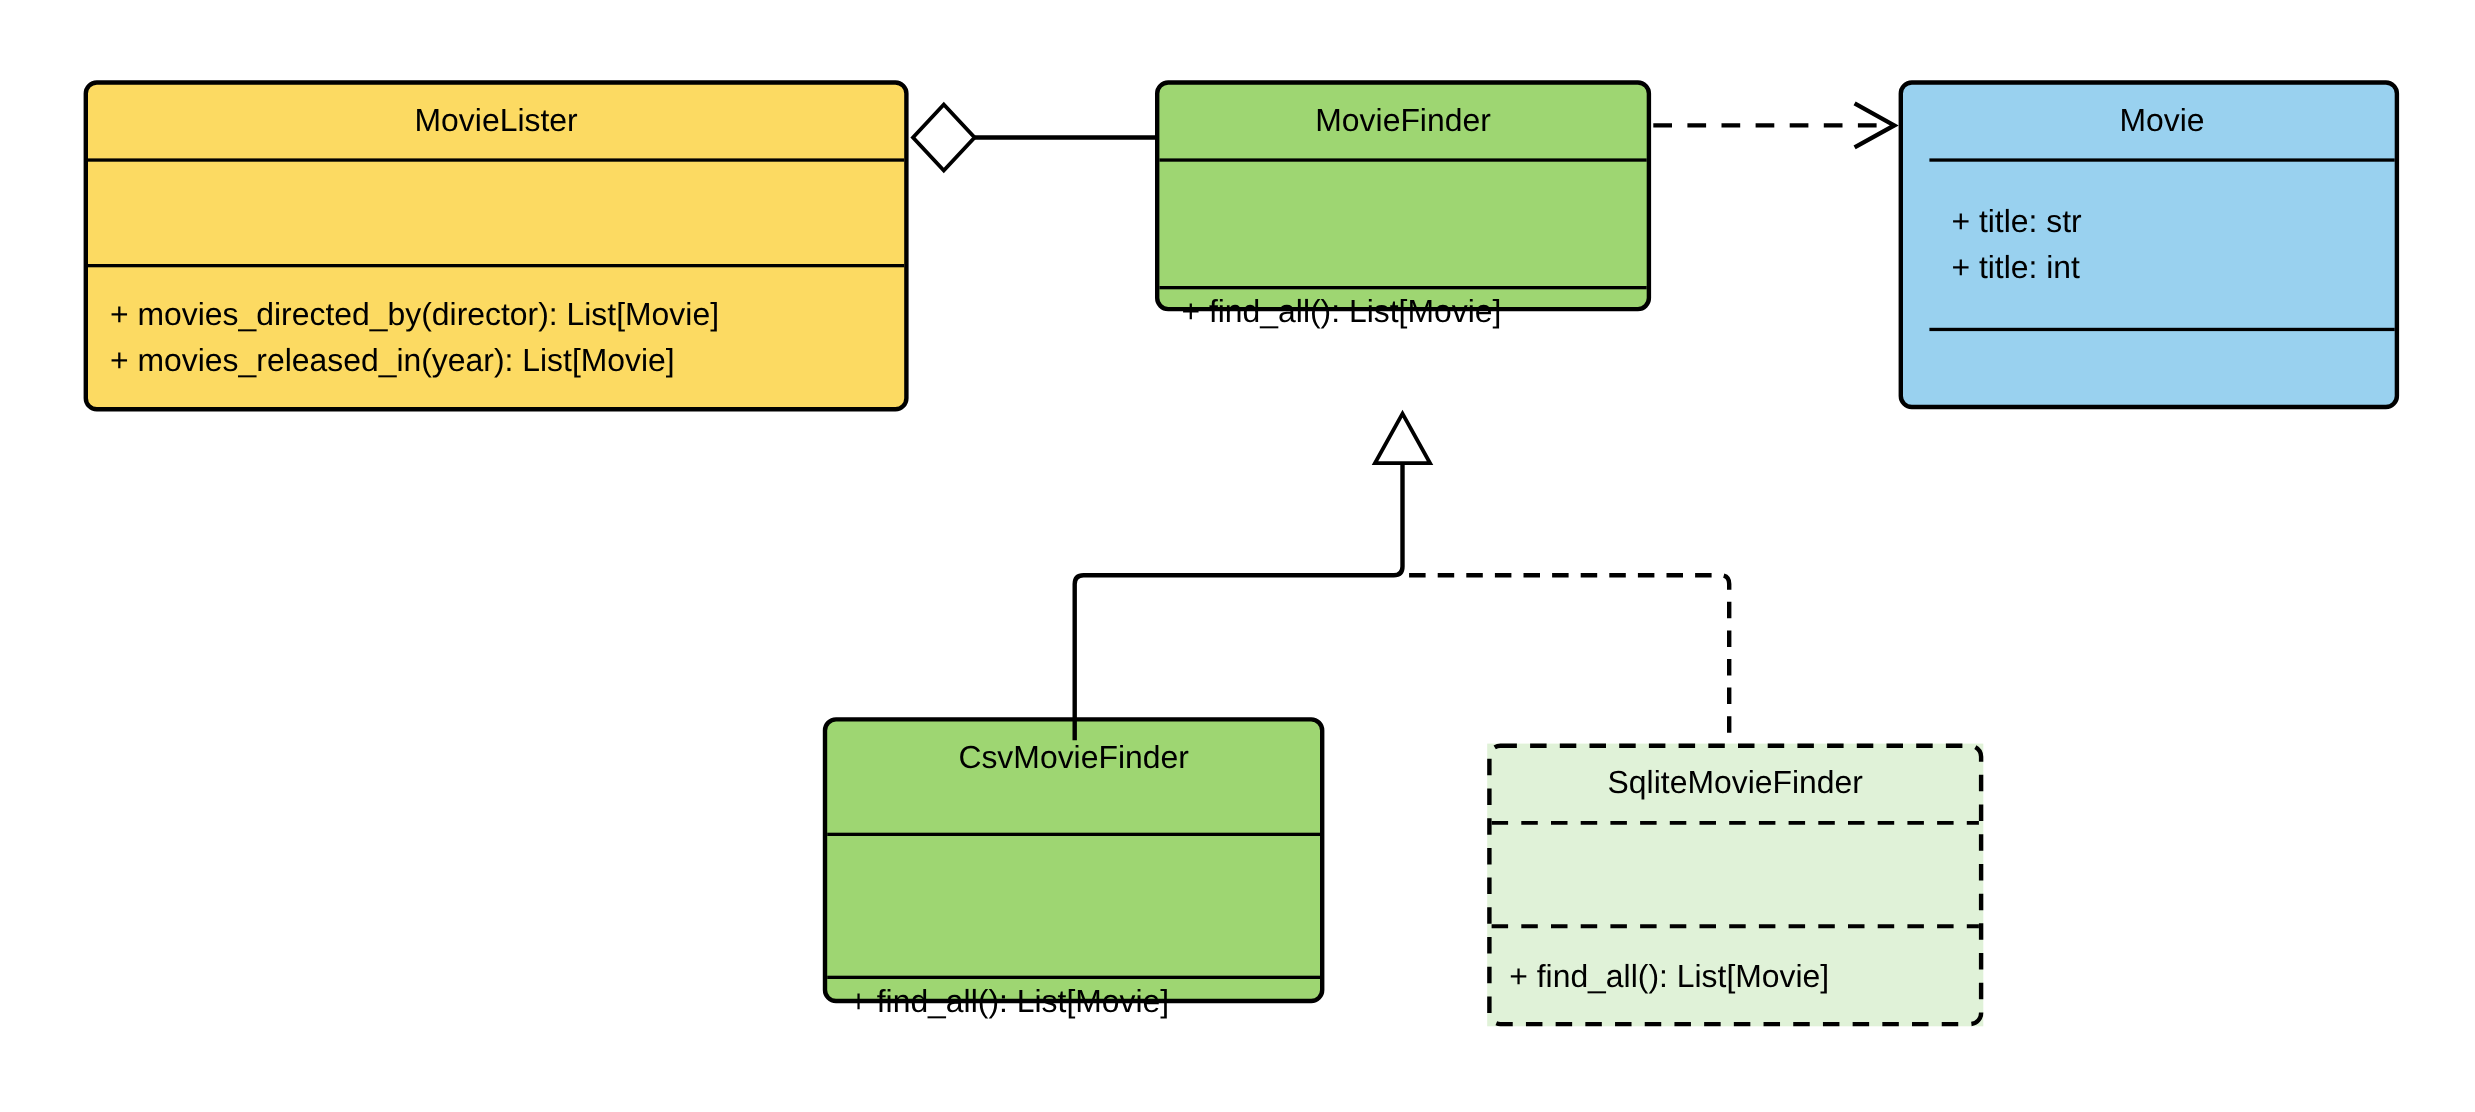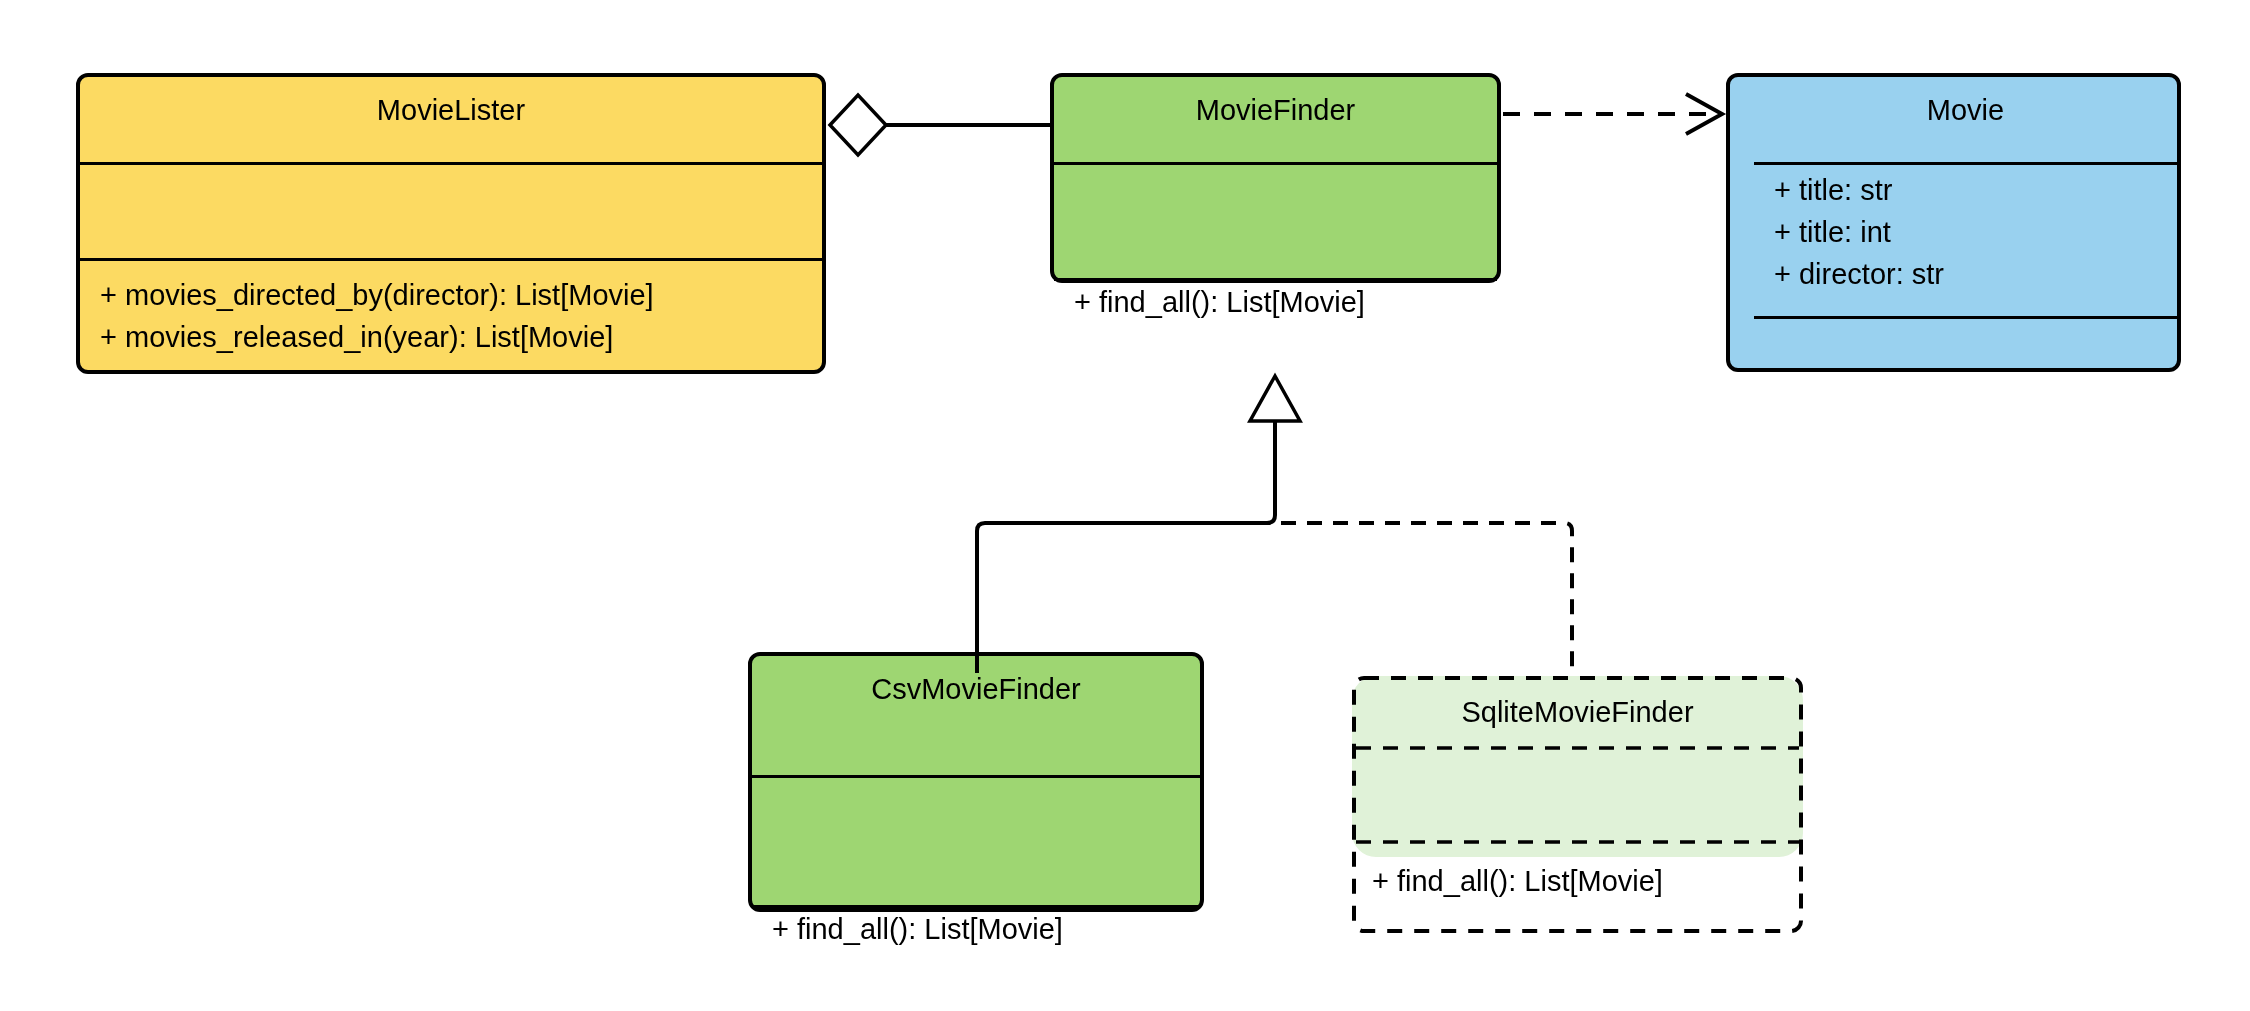--- a/index.html
+++ b/index.html
@@ -33,21 +33,21 @@
     position: absolute;
     box-sizing: border-box;
     display: grid;
     border: 4px solid var(--c-stroke, #000000);
     border-radius: 12px;
     font-size: 29px;
     color: var(--c-text, #000000);
     z-index: 2;
   }
   .uml-class .sec { box-sizing: border-box; }
-  .uml-class .sec + .sec { border-top: 3px solid var(--c-stroke, #000000); margin-top: 18px; }
+  .uml-class .sec + .sec { border-top: 3px solid var(--c-stroke, #000000); }
 
   .sec-title {
     display: flex;
     align-items: center;
     justify-content: center;
     white-space: nowrap;
     text-align: center;
   }
   .sec-members {
     display: flex;
@@ -79,25 +79,25 @@
   }
   
   #csvmoviefinder {
     left: 748px; top: 652px; width: 456px; height: 260px;
     grid-template-rows: 66px 95px auto;
     background: var(--c-csv_movie_finder_fill, #9ED672);
     gap: 35px;
   }
   
   #sqlitemoviefinder {
-    left: 1352px; top: 676px; width: 451px; height: 181px;
+    left: 1352px; top: 676px; width: 451px; height: 257px;
     grid-template-rows: 72px 94px auto;
     background: var(--c-sqlite_movie_finder_fill, #E0F2D8);
     border: none;
-    border-radius: 24px;
+    border-radius: 0;
   }
   #sqlitemoviefinder .sec + .sec { border-top: none; }
 </style>
 </head>
 <body>
 
 <div class="canvas">
 
   <div class="uml-class" id="movielister">
     <div class="sec sec-title">MovieLister</div>
@@ -114,21 +114,20 @@
     <div class="sec sec-members">
       <div>+ find_all(): List[Movie]</div>
     </div>
   </div>
 
   <div class="uml-class" id="movie">
     <div class="sec sec-title">Movie</div>
     <div class="sec sec-members">
       <div>+ title: str</div>
       <div>+ title: int</div>
-      <div>+ director: str</div>
     </div>
     <div class="sec sec-members"></div>
   </div>
 
   <div class="uml-class" id="csvmoviefinder">
     <div class="sec sec-title">CsvMovieFinder</div>
     <div class="sec sec-members"></div>
     <div class="sec sec-members">
       <div>+ find_all(): List[Movie]</div>
     </div>

